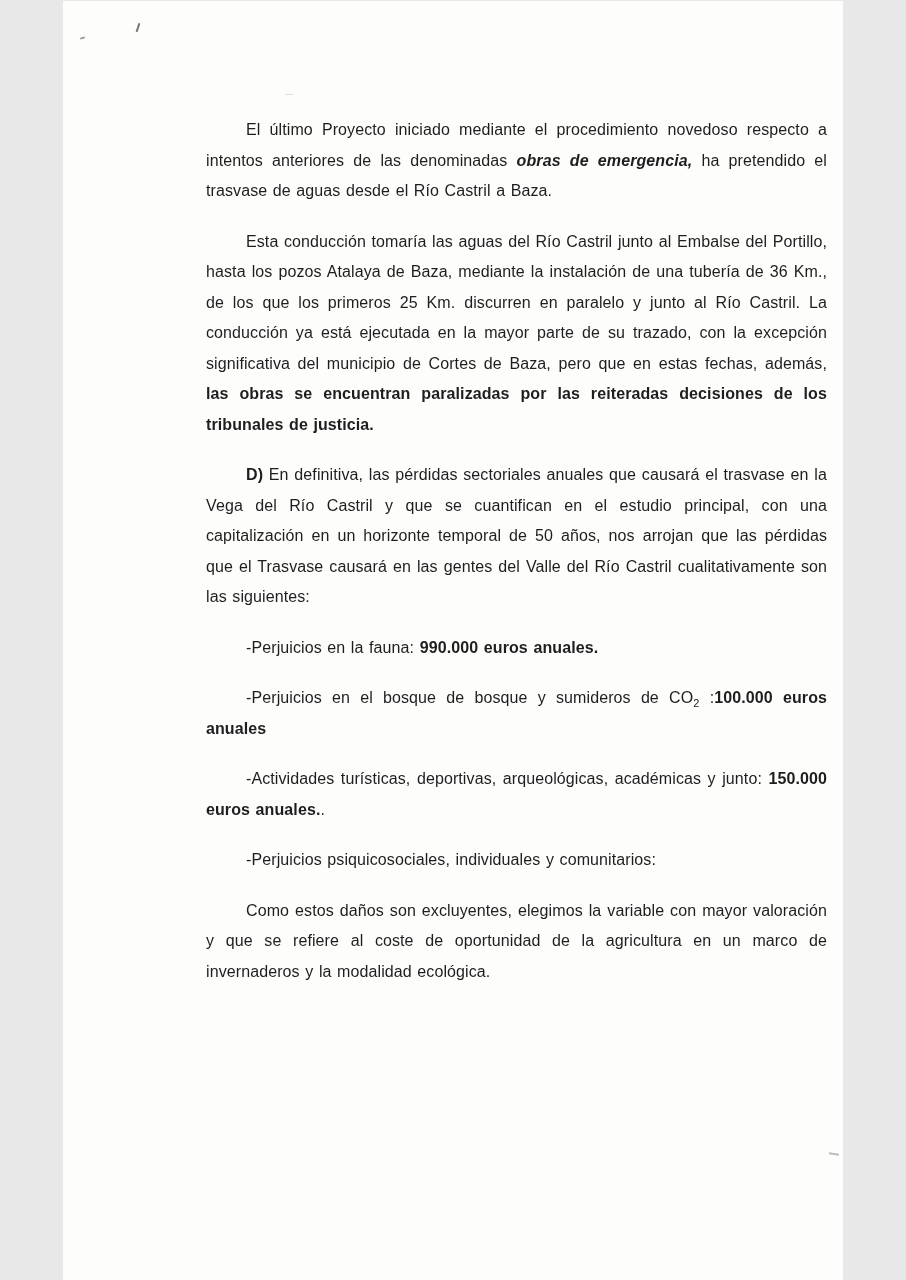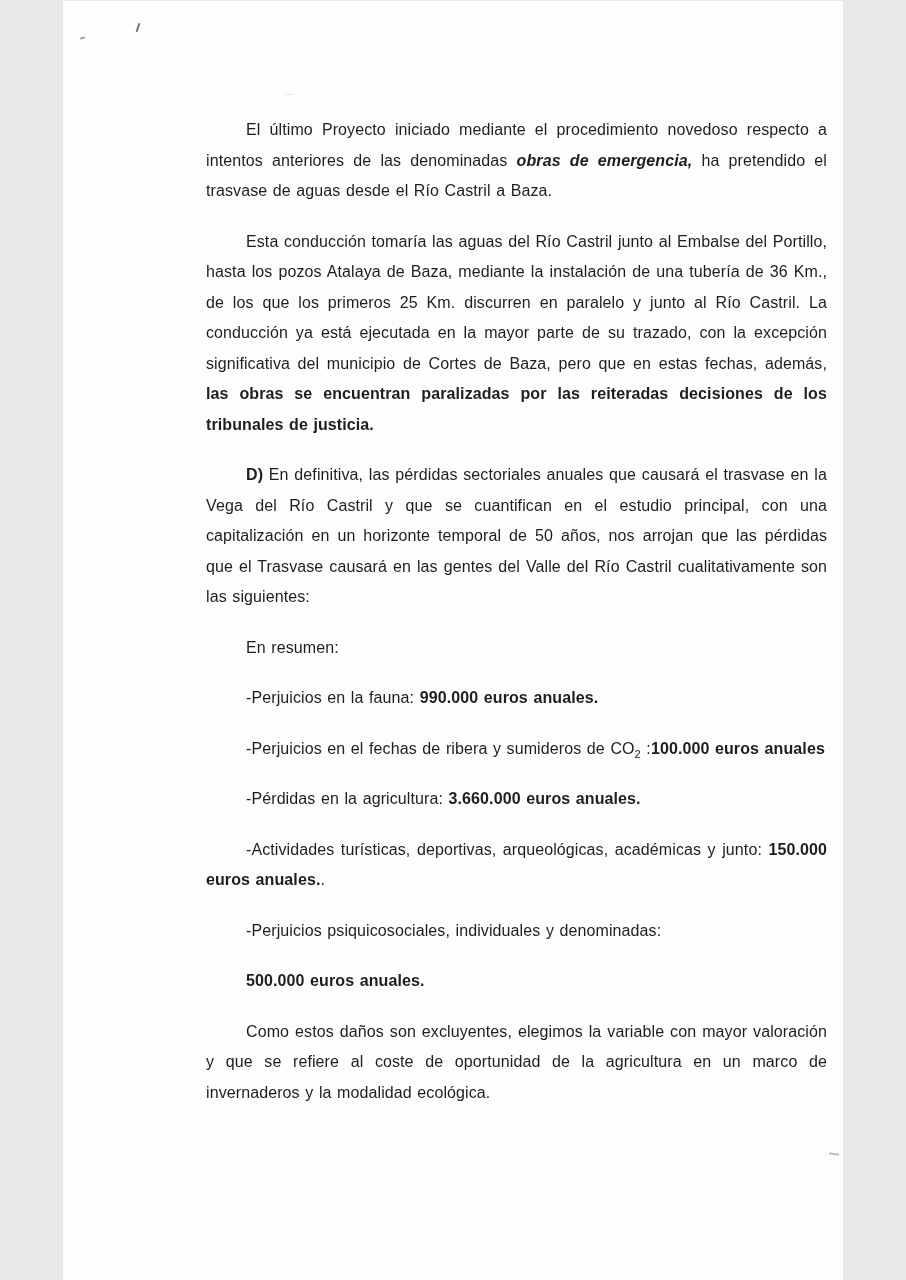--- a/index.html
+++ b/index.html
@@ -82,22 +82,19 @@
 <div class="page">
   <span class="artifact artifact-1"></span>
   <span class="artifact artifact-2"></span>
   <span class="artifact artifact-3"></span>
   <span class="artifact artifact-4"></span>
 
   <div class="doc-body">
       <p><span class="run-normal">El último Proyecto  iniciado mediante el procedimiento novedoso respecto a intentos anteriores de las denominadas  </span><span class="run-bold-italic">obras de emergencia,</span><span class="run-normal"> ha pretendido el trasvase de  aguas desde el Río Castril a Baza.</span></p>
       <p><span class="run-normal">Esta conducción tomaría las aguas del Río Castril junto al Embalse del Portillo, hasta los pozos Atalaya de Baza, mediante la instalación de una tubería de 36 Km., de los que los primeros 25 Km. discurren en paralelo y junto al Río Castril. La conducción ya está ejecutada en la mayor parte de su trazado, con la excepción significativa del municipio de Cortes de Baza, pero que en estas fechas, además, </span><span class="run-bold">las obras se encuentran paralizadas por las reiteradas decisiones de los tribunales de justicia.</span></p>
       <p><span class="run-bold">D)</span><span class="run-normal"> En definitiva, las pérdidas sectoriales  anuales que causará el trasvase en la Vega del Río Castril  y que se cuantifican en el estudio principal, con una capitalización  en un horizonte temporal de 50 años, nos arrojan que las pérdidas que el Trasvase causará en las gentes del Valle del Río Castril cualitativamente son  las siguientes:</span></p>
-      <p><span class="run-normal">En resumen:</span></p>
       <p><span class="run-normal">-Perjuicios en la fauna: </span><span class="run-bold">990.000 euros anuales.</span></p>
-      <p><span class="run-normal">-Perjuicios en el fechas de ribera y sumideros de CO</span><sub>2</sub><span class="run-normal"> :</span><span class="run-bold">100.000 euros anuales</span></p>
-      <p><span class="run-normal">-Pérdidas en la agricultura: </span><span class="run-bold">3.660.000 euros anuales.</span></p>
+      <p><span class="run-normal">-Perjuicios en el bosque de bosque y sumideros de CO</span><sub>2</sub><span class="run-normal"> :</span><span class="run-bold">100.000 euros anuales</span></p>
       <p><span class="run-normal">-Actividades turísticas, deportivas, arqueológicas, académicas y junto: </span><span class="run-bold">150.000 euros anuales.</span><span class="run-normal">.</span></p>
-      <p><span class="run-normal">-Perjuicios psiquicosociales,  individuales y denominadas:</span></p>
-      <p><span class="run-bold">500.000 euros anuales.</span></p>
+      <p><span class="run-normal">-Perjuicios psiquicosociales,  individuales y comunitarios:</span></p>
       <p><span class="run-normal">Como estos daños son excluyentes, elegimos la variable con mayor valoración y que se refiere al coste de oportunidad de la agricultura en un marco de invernaderos y la modalidad ecológica.</span></p>
     </div>
 </div>
 
 </body></html>

